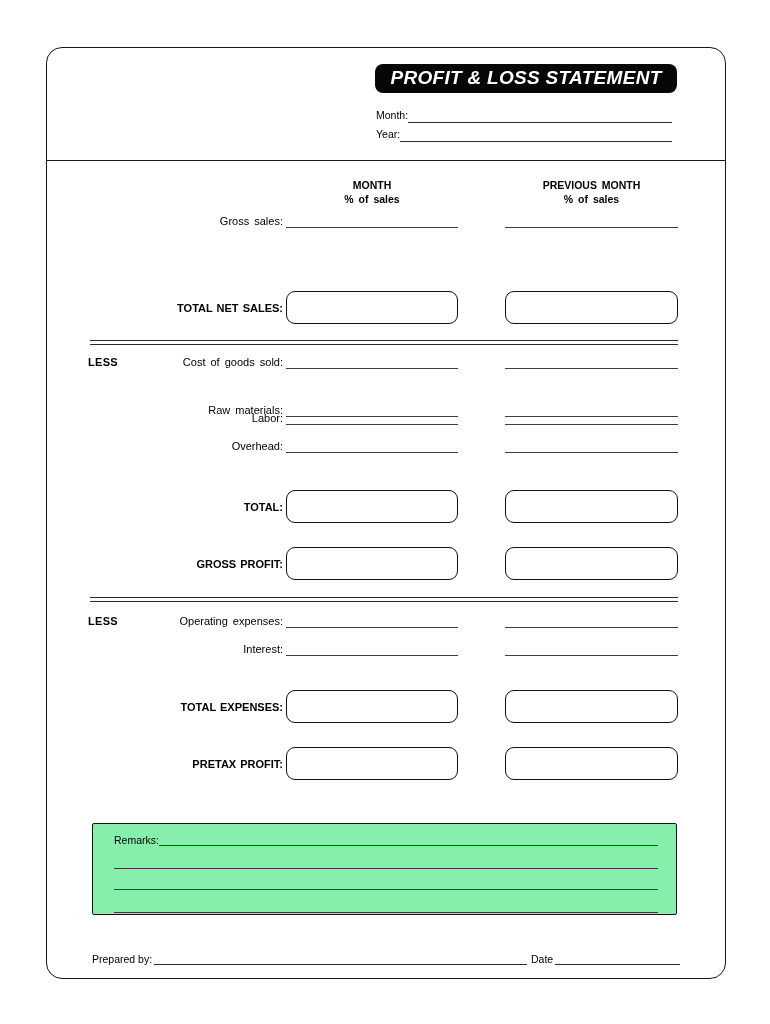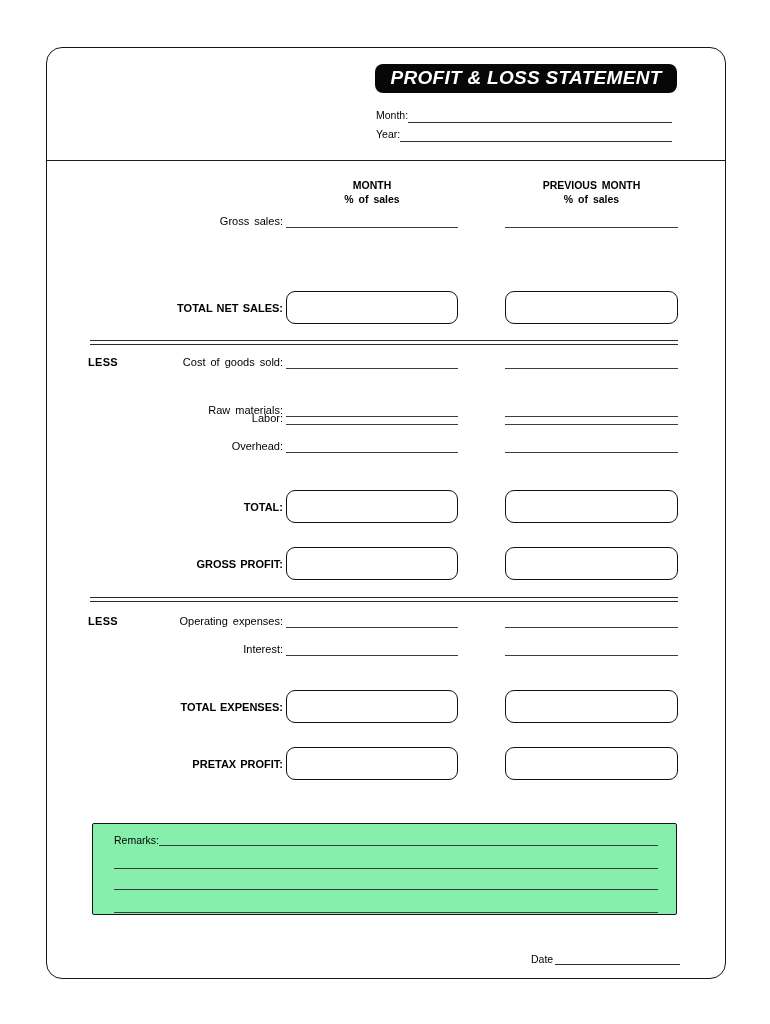--- a/index.html
+++ b/index.html
@@ -166,18 +166,22 @@
   <div class="remarks-box">
     <div class="remarks-first">
       <span class="flabel">Remarks:</span>
       <div class="ffill"></div>
     </div>
     <div class="remarks-line" style="top:44px;"></div>
     <div class="remarks-line" style="top:65px;"></div>
     <div class="remarks-line" style="top:88px;"></div>
   </div>
 
+  <div class="sig-row" style="left:92px; top:951px; width:435px;">
+    <span class="flabel">Prepared by:</span>
+    <div class="ffill"></div>
+  </div>
   <div class="sig-row" style="left:531px; top:951px; width:149px;">
     <span class="flabel">Date</span>
     <div class="ffill"></div>
   </div>
 
 </div>
 
 </body></html>

